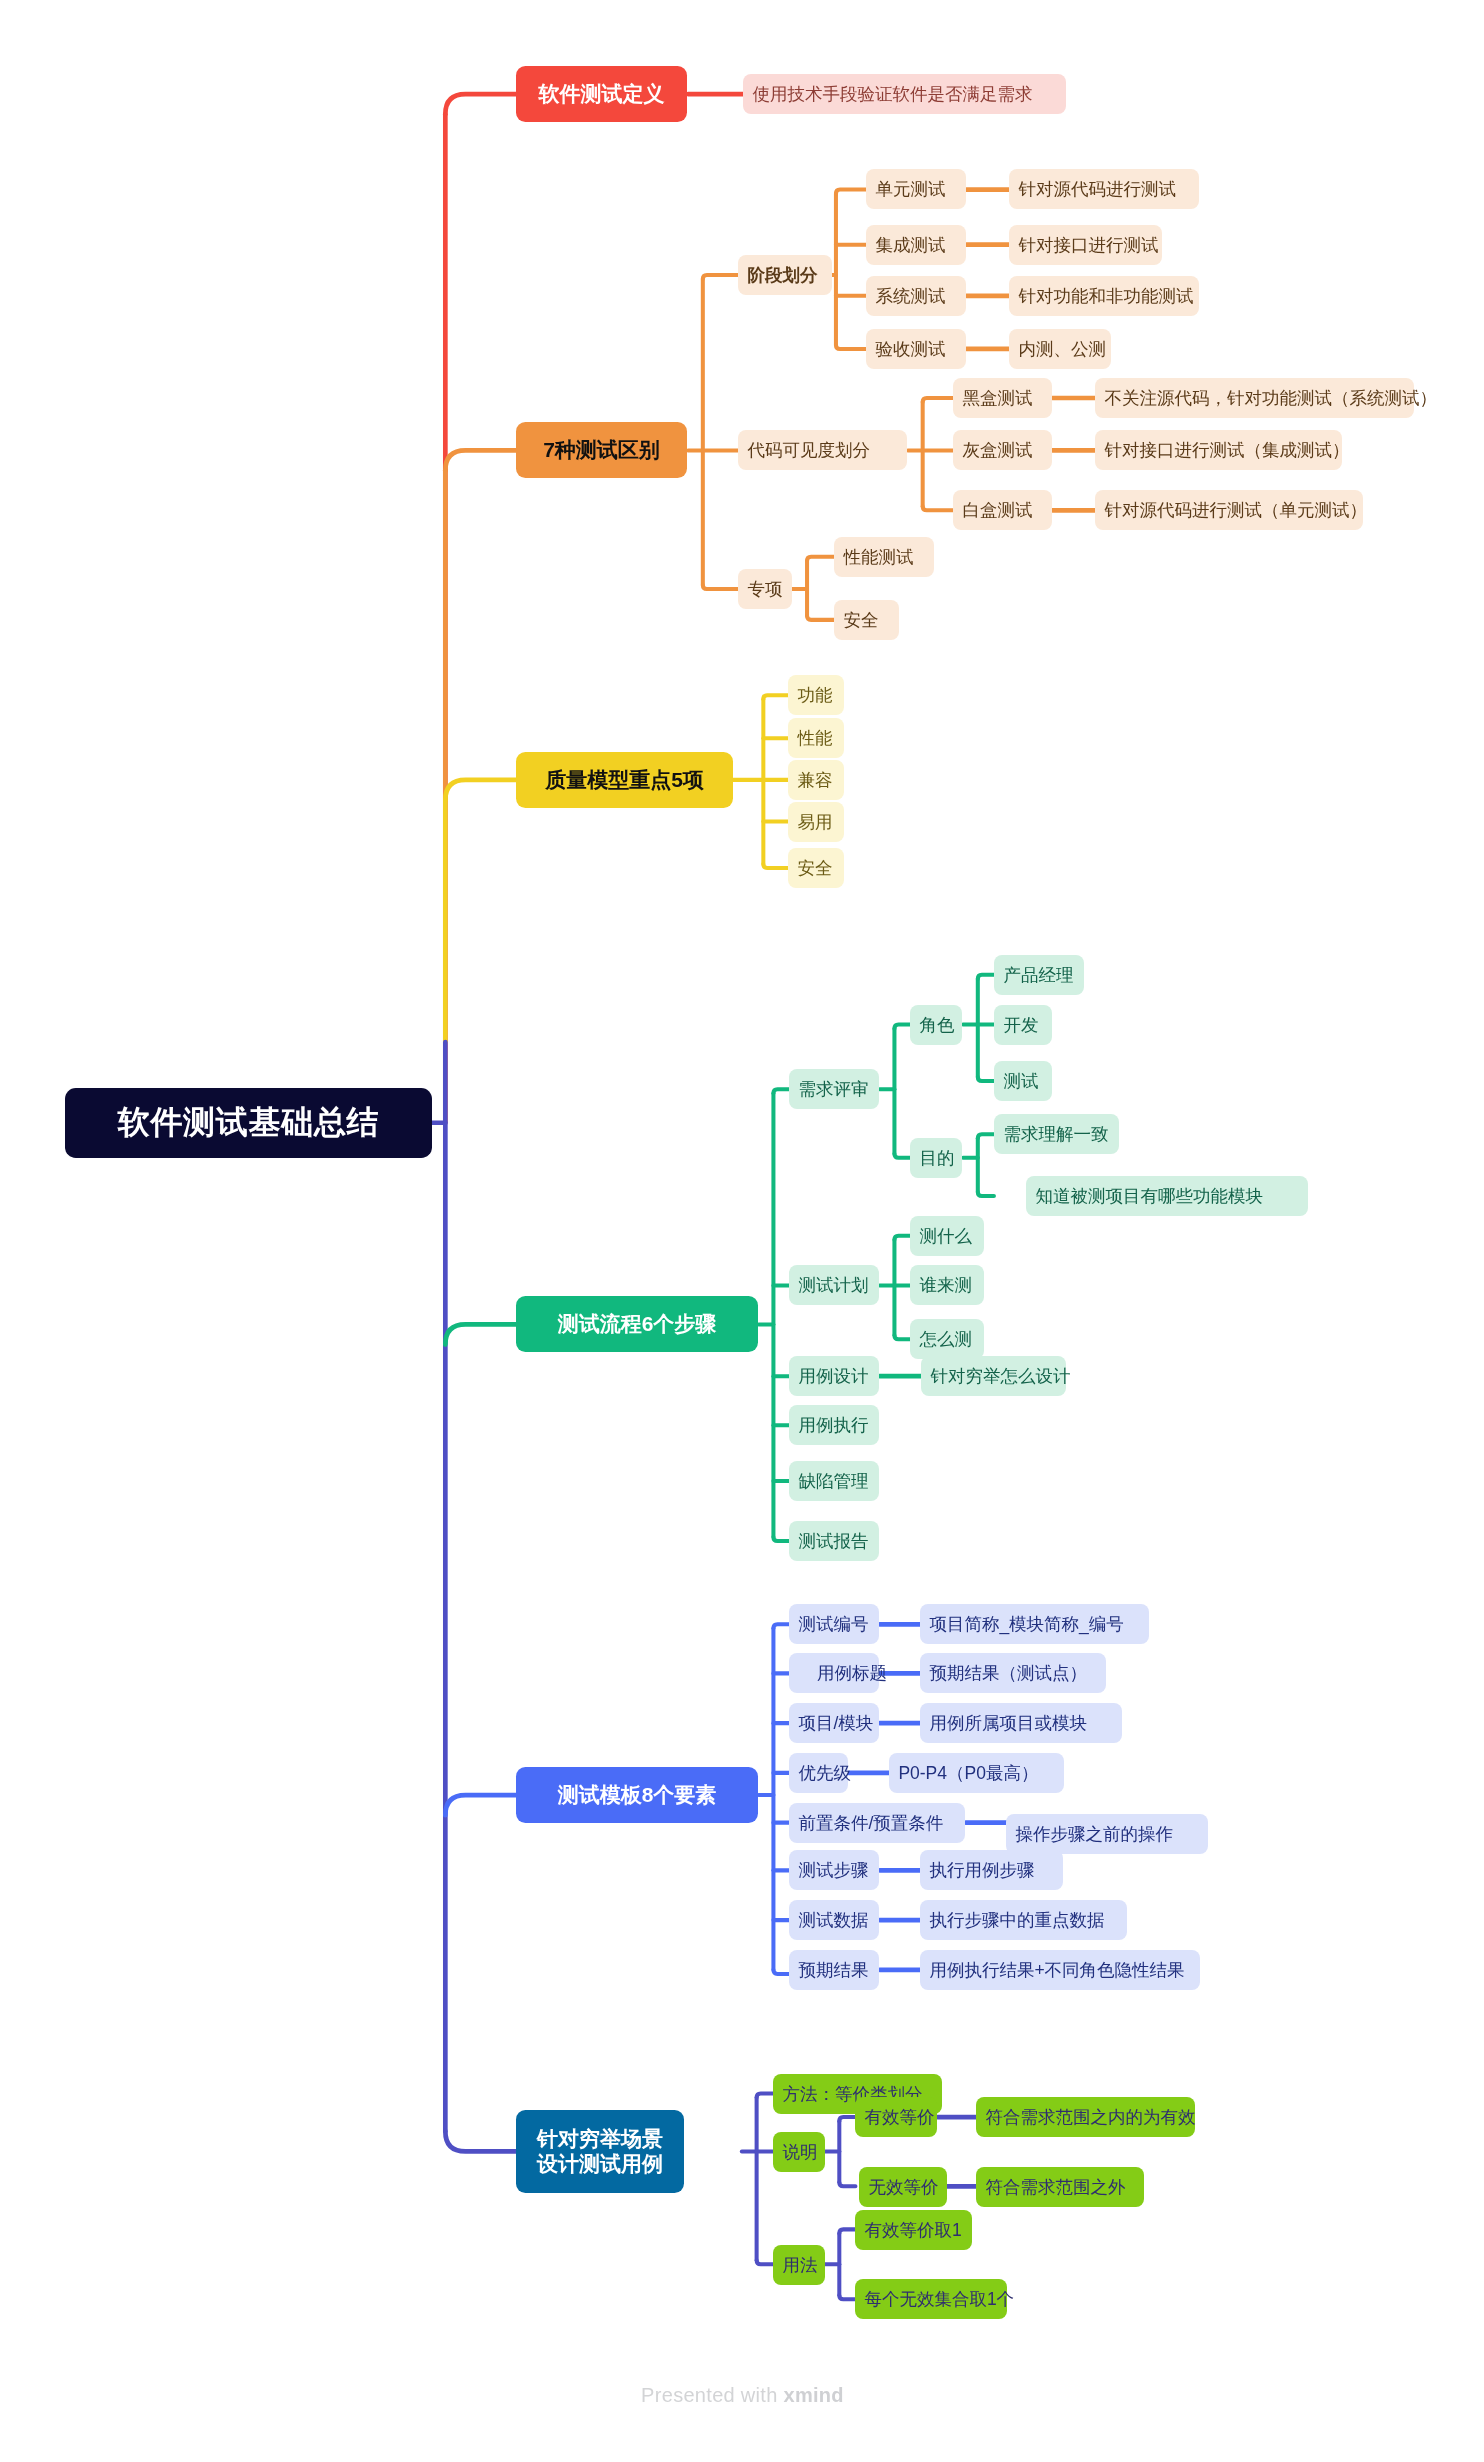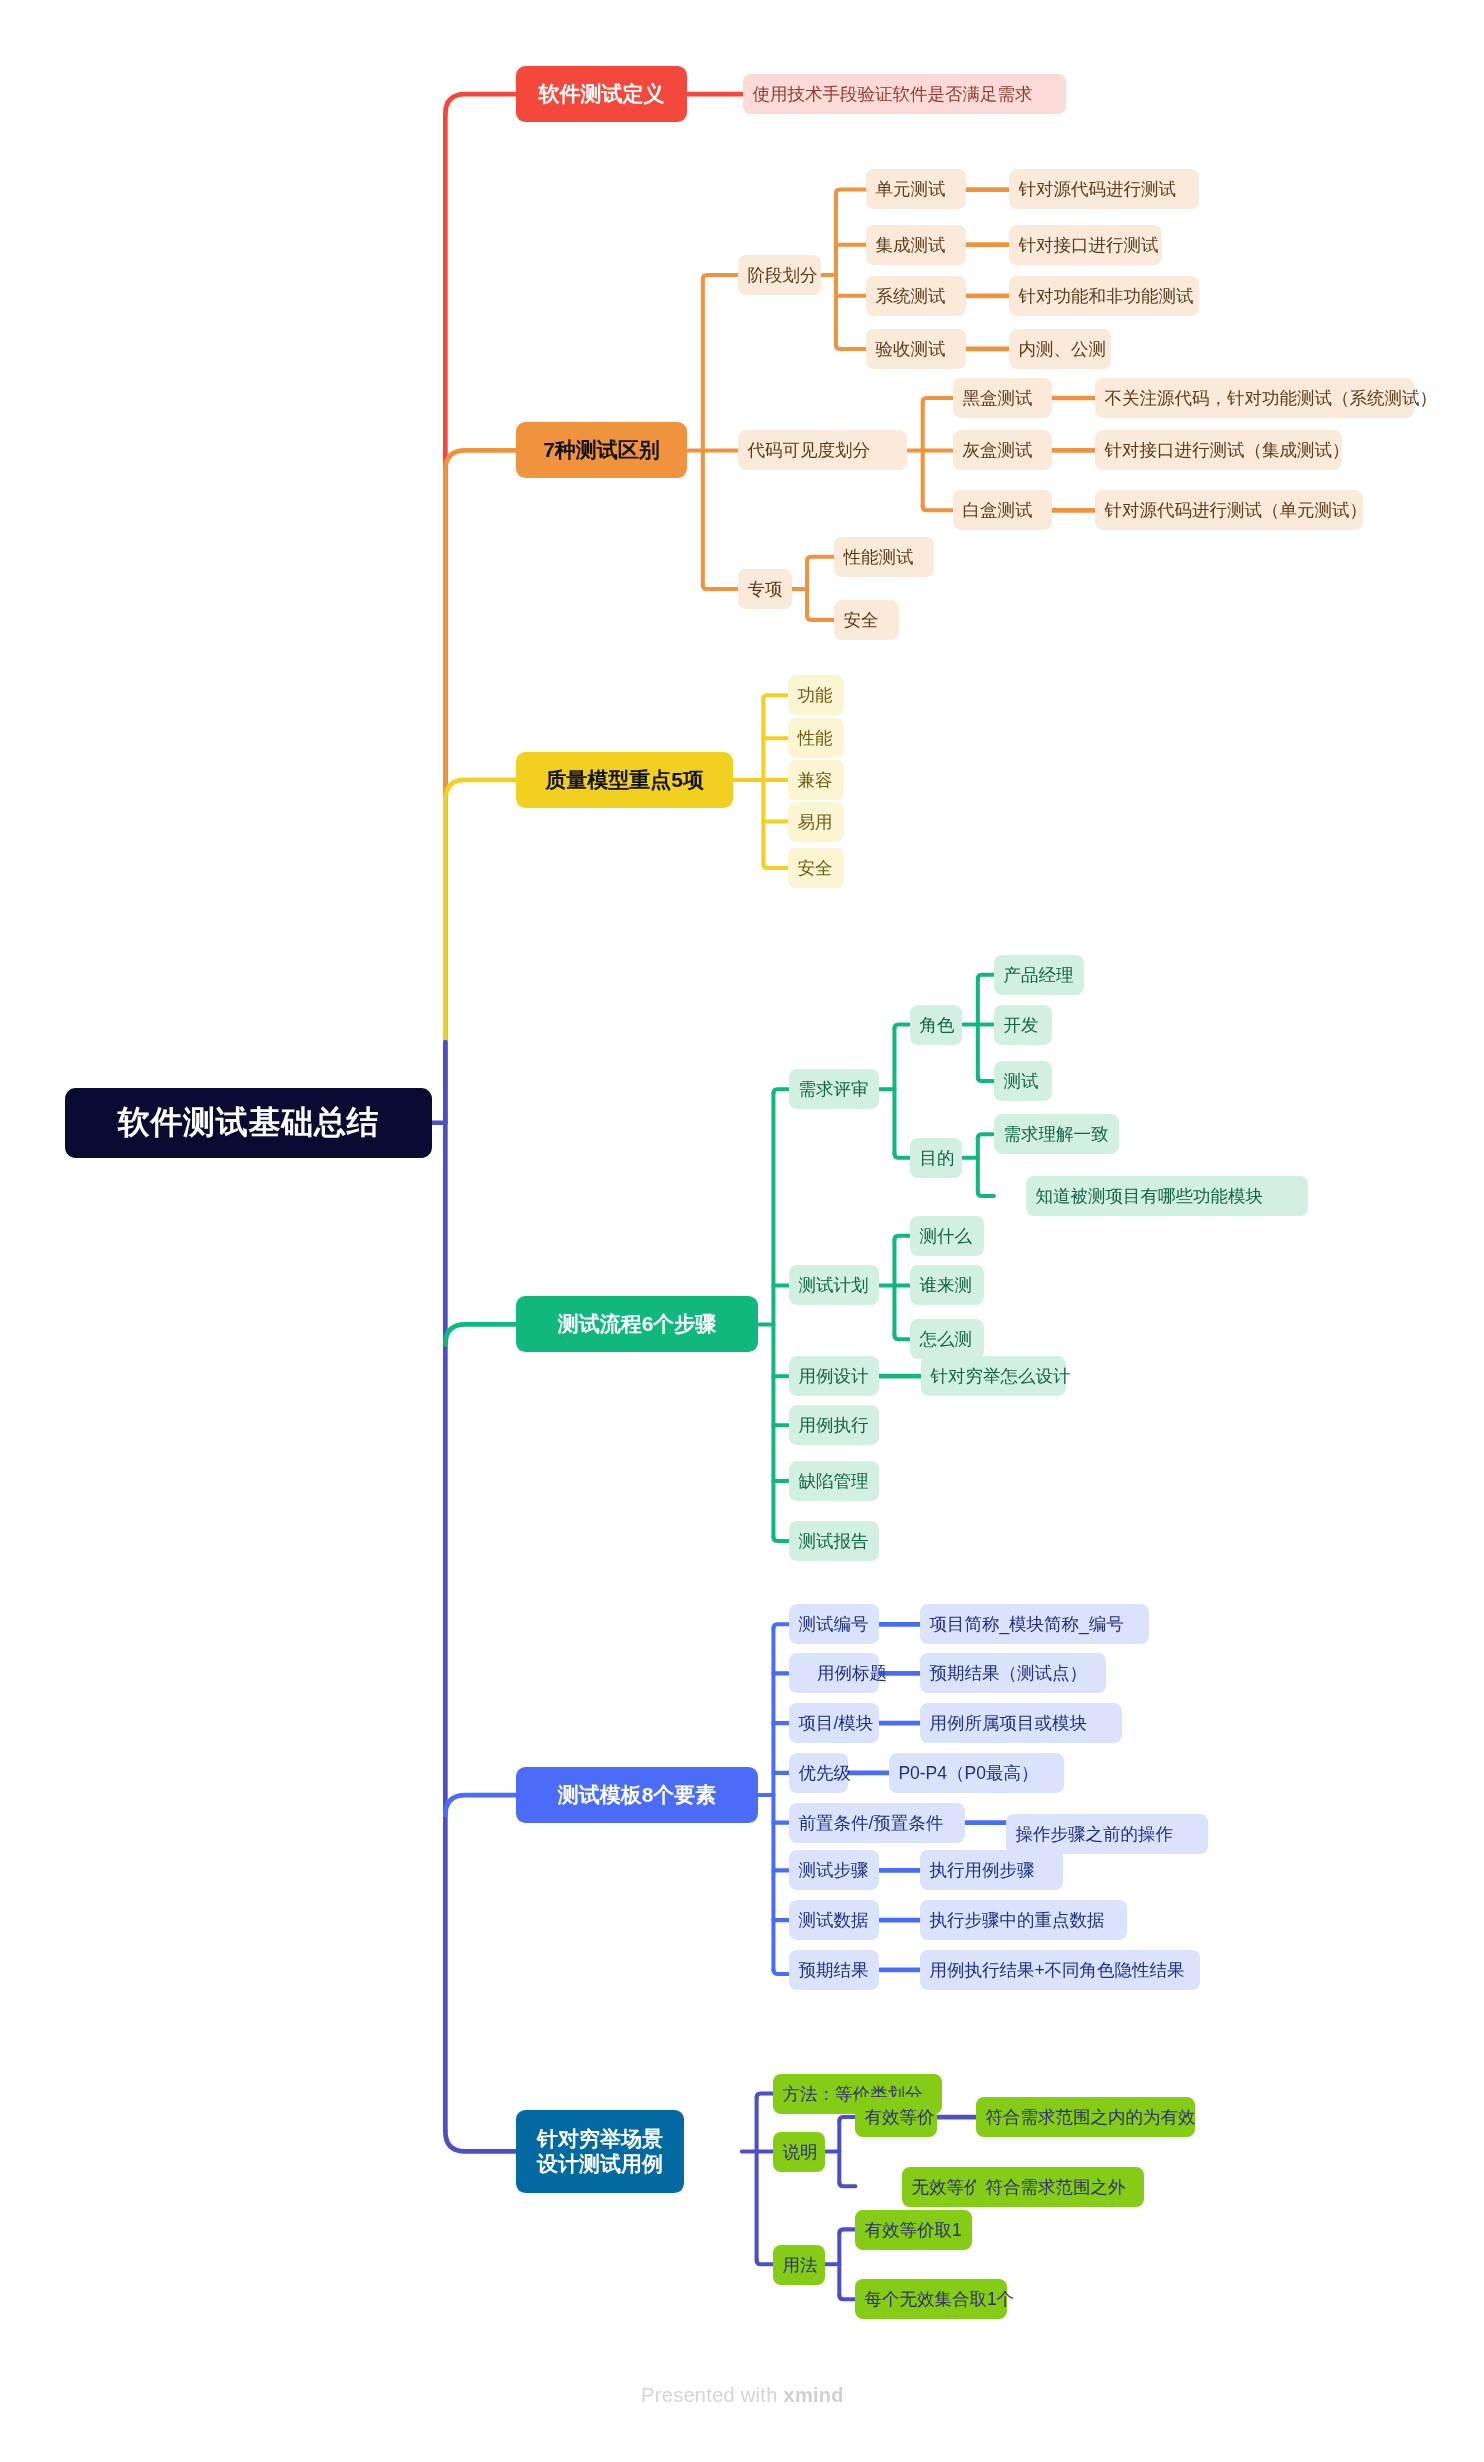--- a/index.html
+++ b/index.html
@@ -258,21 +258,21 @@
   </svg>
 
   <div class="node root" style="left:65px; top:1088px; width:367px; height:70px;">软件测试基础总结</div>
 
   <div class="node l1 c-red-pill white-text" style="left:516px; top:66px; width:171px; height:56px;">软件测试定义</div>
 
   <div class="node chip c-red-chip" style="left:743px; top:74px; width:323px; height:40px;">使用技术手段验证软件是否满足需求</div>
 
   <div class="node l1 c-or-pill" style="left:516px; top:422px; width:171px; height:56px;">7种测试区别</div>
 
-  <div class="node chip c-or-chip" style="left:738px; top:255px; width:83px; height:40px;">阶段划分</div>
+  <div class="node chip c-or-chip" style="left:738px; top:255px; width:94px; height:40px;font-weight:bold;">阶段划分</div>
 
   <div class="node chip c-or-chip" style="left:866px; top:169px; width:100px; height:40px;">单元测试</div>
   <div class="node chip c-or-chip" style="left:1009px; top:169px; width:190px; height:40px;">针对源代码进行测试</div>
 
   <div class="node chip c-or-chip" style="left:866px; top:225px; width:100px; height:40px;">集成测试</div>
   <div class="node chip c-or-chip" style="left:1009px; top:225px; width:153px; height:40px;">针对接口进行测试</div>
 
   <div class="node chip c-or-chip" style="left:866px; top:276px; width:100px; height:40px;">系统测试</div>
   <div class="node chip c-or-chip" style="left:1009px; top:276px; width:190px; height:40px;">针对功能和非功能测试</div>
 
@@ -356,21 +356,21 @@
   <div class="node l1 c-pu-pill white-text two-line" style="left:516px; top:2110px; width:168px; height:83px;">
     <span>针对穷举场景</span>
     <span>设计测试用例</span>
   </div>
 
   <div class="node chip c-pu-chip" style="left:773px; top:2074px; width:169px; height:40px;">方法：等价类划分</div>
 
   <div class="node chip c-pu-chip" style="left:773px; top:2132px; width:52px; height:40px;">说明</div>
   <div class="node chip c-pu-chip" style="left:855px; top:2097px; width:82px; height:40px;">有效等价</div>
   <div class="node chip c-pu-chip" style="left:976px; top:2097px; width:219px; height:40px;">符合需求范围之内的为有效</div>
-  <div class="node chip c-pu-chip" style="left:902px; top:2167px; width:100px; height:40px;">无效等价</div>
+  <div class="node chip c-pu-chip" style="left:859px; top:2167px; width:88px; height:40px;">无效等价</div>
   <div class="node chip c-pu-chip" style="left:976px; top:2167px; width:168px; height:40px;">符合需求范围之外</div>
 
   <div class="node chip c-pu-chip" style="left:773px; top:2245px; width:52px; height:40px;">用法</div>
   <div class="node chip c-pu-chip" style="left:855px; top:2210px; width:117px; height:40px;">有效等价取1</div>
   <div class="node chip c-pu-chip" style="left:855px; top:2279px; width:152px; height:40px;">每个无效集合取1个</div>
 
   <div id="footer">
     <span>Presented with </span><span class="brand">xmind</span>
   </div>
 

